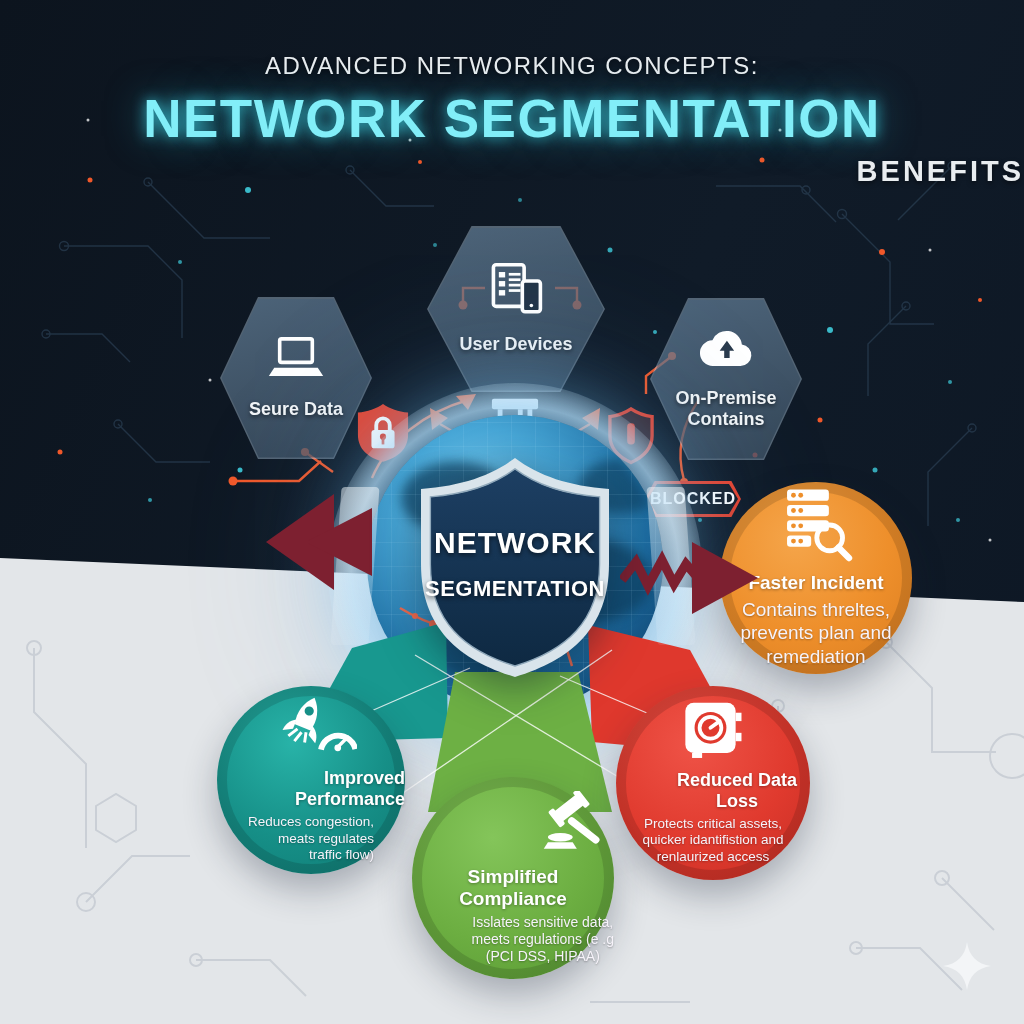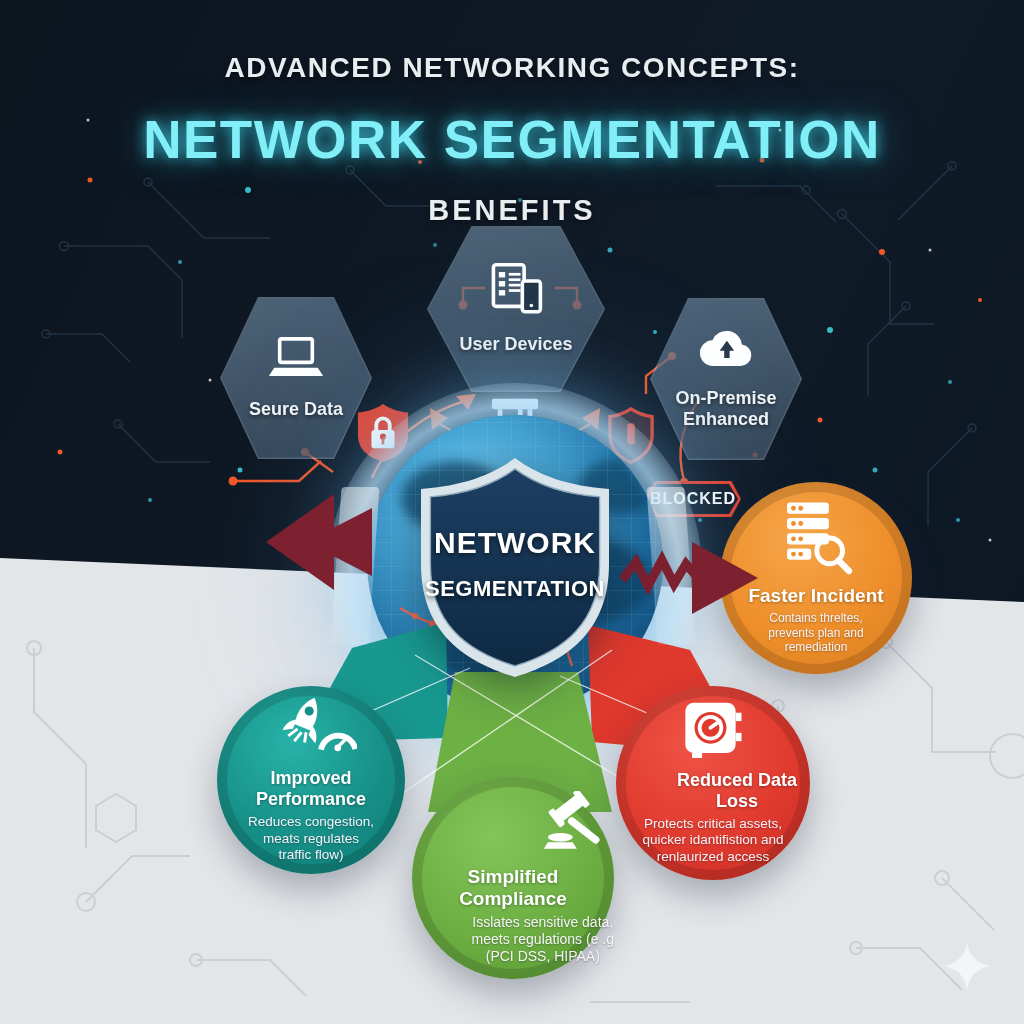--- a/index.html
+++ b/index.html
@@ -5,24 +5,24 @@
   html,body{margin:0;padding:0;background:#0c141e;font-family:"Liberation Sans",sans-serif;}
   .stage{position:relative;width:1024px;height:1024px;overflow:hidden;background:#e3e6e9;}
   .abs{position:absolute;}
 
   
   .bg-dark{inset:0;background:linear-gradient(115deg,#0c141e 0%,#101b28 55%,#0d1724 100%);
     clip-path:polygon(0 0,1024px 0,1024px 602px,0 558px);}
 
   
   .header{top:52px;left:0;width:1024px;text-align:center;color:#e9edf0;}
-  .kicker{font-size:28px;font-weight:700;letter-spacing:1.5px;text-shadow:0 2px 5px rgba(0,0,0,.5);}
-  .main-title{margin-top:25px;font-size:53px;font-weight:700;letter-spacing:1.5px;color:#82eef8;
+  .kicker{font-size:24px;font-weight:400;letter-spacing:1.5px;text-shadow:0 2px 5px rgba(0,0,0,.5);}
+  .main-title{margin-top:8px;font-size:53px;font-weight:700;letter-spacing:1.5px;color:#82eef8;
     text-shadow:0 0 14px rgba(64,214,233,.9),0 0 38px rgba(46,188,212,.55),0 2px 6px rgba(0,0,0,.4);}
-  .subtitle{margin-top:24px;font-size:29px;font-weight:700;letter-spacing:3px;text-shadow:0 2px 5px rgba(0,0,0,.5);}
+  .subtitle{margin-top:6px;font-size:29px;font-weight:700;letter-spacing:3px;text-shadow:0 2px 5px rgba(0,0,0,.5);text-align:right;}
 
   
   .hex{clip-path:polygon(25% 0,75% 0,100% 50%,75% 100%,25% 100%,0 50%);
     background:rgba(198,224,244,.38);}
   .hex-inner{position:absolute;inset:1.5px;clip-path:polygon(25% 0,75% 0,100% 50%,75% 100%,25% 100%,0 50%);
     background:linear-gradient(165deg,rgba(70,100,128,.50),rgba(26,44,62,.55));
     display:flex;flex-direction:column;align-items:center;justify-content:center;gap:16px;}
   .hex-label{color:#f2f5f7;font-weight:700;font-size:18px;text-align:center;white-space:pre-line;
     line-height:1.15;text-shadow:0 2px 4px rgba(0,0,0,.55);}
   .hex-secure{left:220px;top:297px;width:152px;height:162px;}
@@ -66,23 +66,23 @@
   .benefit{border-radius:50%;display:flex;flex-direction:column;align-items:center;justify-content:center;
     text-align:center;color:#fff;box-shadow:inset 0 0 0 10px rgba(0,0,0,.13),0 16px 34px rgba(25,35,55,.30);}
   .b-title{font-weight:700;text-shadow:0 1px 3px rgba(0,0,0,.35);}
   .b-desc{white-space:pre-line;line-height:1.22;color:#f6f3fa;margin-top:4px;text-shadow:0 1px 2px rgba(0,0,0,.3);}
   .b-icon{margin-bottom:6px;}
   .b-enhanced{left:122px;top:472px;width:220px;height:220px;
     background:radial-gradient(circle at 40% 30%,#9a68bf 0%,#8653ab 48%,#6e3f95 100%);}
   .b-enhanced .b-title{font-size:20px;} .b-enhanced .b-desc{font-size:15px;}
   .b-faster{left:720px;top:482px;width:192px;height:192px;
     background:radial-gradient(circle at 40% 30%,#f5a54a 0%,#ee8f2b 52%,#d97c1f 100%);}
-  .b-faster .b-title{font-size:19px;} .b-faster .b-desc{font-size:12px;}
+  .b-faster .b-title{font-size:19px;} .b-faster .b-desc{font-size:19px;}
   .b-improved{left:217px;top:686px;width:188px;height:188px;
-    background:radial-gradient(circle at 40% 30%,#28b3a8 0%,#168f87 55%,#0f7a73 100%);}
+    background:radial-gradient(circle at 40% 30%,#28b3a8 0%,#168f87 55%,#0f7a73 100%);text-align:right;}
   .b-improved .b-title{font-size:18px;} .b-improved .b-desc{font-size:13.5px;}
   .b-reduced{left:616px;top:686px;width:194px;height:194px;
     background:radial-gradient(circle at 40% 30%,#ef5347 0%,#e03a2e 55%,#c52d24 100%);}
   .b-reduced .b-title{font-size:18px;padding-left:48px;} .b-reduced .b-desc{font-size:13.5px;}
   .b-simplified{left:412px;top:777px;width:202px;height:202px;
     background:radial-gradient(circle at 40% 30%,#84c55a 0%,#6cae41 55%,#579733 100%);align-items:flex-end;}
   .b-simplified .b-title{font-size:19px;} .b-simplified .b-desc{font-size:14px;}
 </style>
 </head>
 <body>
@@ -239,21 +239,21 @@
 
   <div class="abs hex hex-premise">
     <div class="hex-inner">
       <span>
         <svg viewBox="0 0 64 44" width="58">
           <path d="M18 42 h30 a12 12 0 0 0 1.5 -23.9 A17 17 0 0 0 17 13.5 A12 12 0 0 0 18 42 Z" fill="#fff"></path>
           <path d="M33 14 l8 11 h-5 v8 h-6 v-8 h-5 Z" fill="#2a3a4c"></path>
         </svg>
       </span>
       <div class="hex-label">On-Premise
-Enhanced</div>
+Contains</div>
     </div>
   </div>
 
   <span class="abs" style="left:356px;top:402px">
     <svg viewBox="0 0 56 64" width="54">
       <path d="M28 2 C35 7 44 10 54 11 L54 34 C54 49 43 58 28 62 C13 58 2 49 2 34 L2 11 C12 10 21 7 28 2 Z" fill="#e8432e"></path>
       <path d="M21 30 v-6 a7 7 0 0 1 14 0 v6" fill="none" stroke="#fff" stroke-width="4"></path>
       <rect x="16" y="29" width="24" height="19" rx="3" fill="#fff"></rect>
       <circle cx="28" cy="36" r="3.2" fill="#e8432e"></circle>
         <rect x="26.6" y="37" width="2.8" height="7" fill="#e8432e"></rect>

